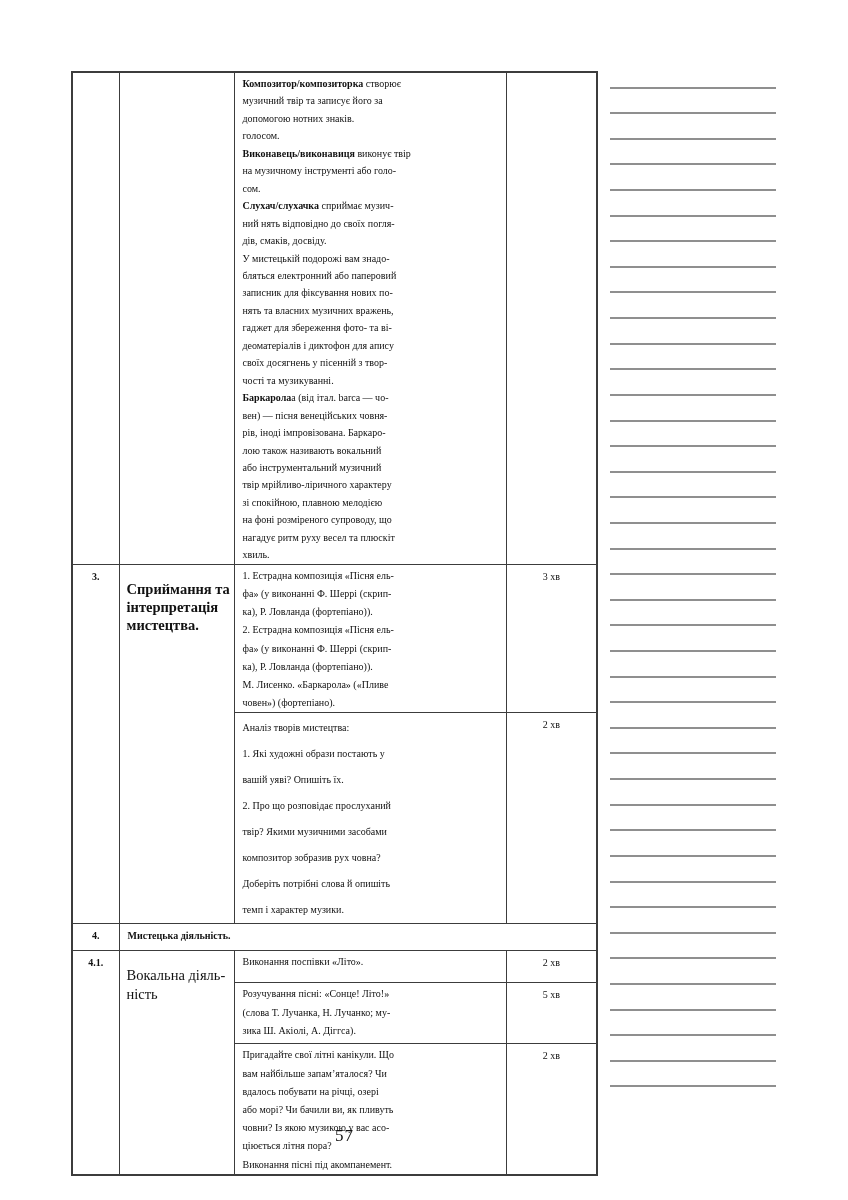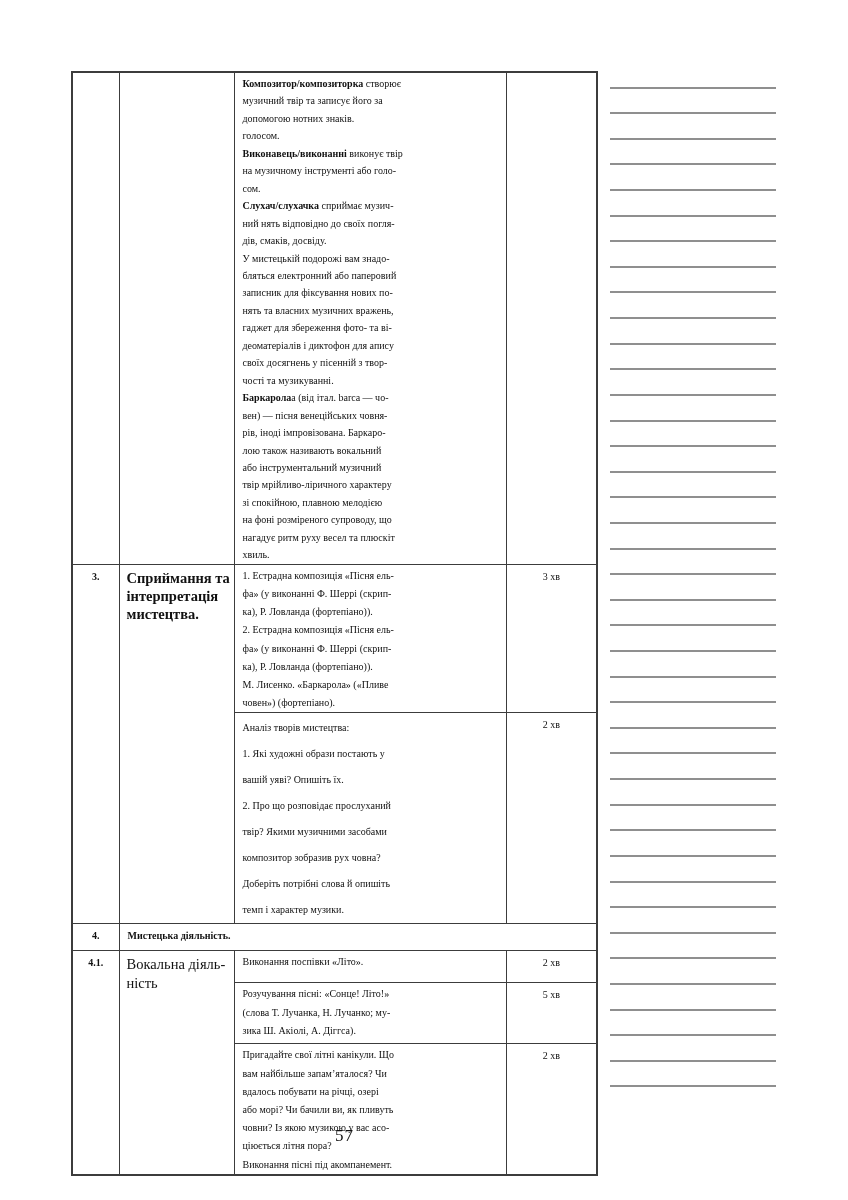--- a/index.html
+++ b/index.html
@@ -36,21 +36,21 @@
   tr.rF{height:61px;}
   tr.rG{height:129px;}
   .c-num{
     text-align:center;
     font-weight:bold;
     padding:3px 2px 0 2px;
   }
   .c-title{
     font-weight:bold;
     font-size:14.5px;
-    padding:4px 2px 0 7px;
+    padding:15px 2px 0 7px;
   }
   .c-title.i{font-weight:normal;}
   .c-time{
     text-align:center;
     padding:3px 2px 0 2px;
     white-space:nowrap;
   }
   .c-section{
     font-weight:bold;
     padding:3px 1px 0 8px;
@@ -92,21 +92,21 @@
     </colgroup>
     <tbody>
       <tr class="rA">
         <td class="c-num"></td>
         <td class="c-title"></td>
         <td class="intro-cell">
             <p><b>Композитор/композиторка</b><span> створює
 музичний твір та записує його за
 допомогою нотних знаків.</span></p>
             <p><span>голосом.</span></p>
-            <p><b>Виконавець/виконанні</b><span> виконує твір
+            <p><b>Виконавець/виконавиця</b><span> виконує твір
 на музичному інструменті або голо-
 сом.</span></p>
             <p><b>Слухач/слухачка</b><span> сприймає музич-
 ний нять відповідно до своїх погля-
 дів, смаків, досвіду.</span></p>
             <p><span>У мистецькій подорожі вам знадо-
 бляться електронний або паперовий
 записник для фіксування нових по-
 нять та власних музичних вражень,
 гаджет для збереження фото- та ві-

